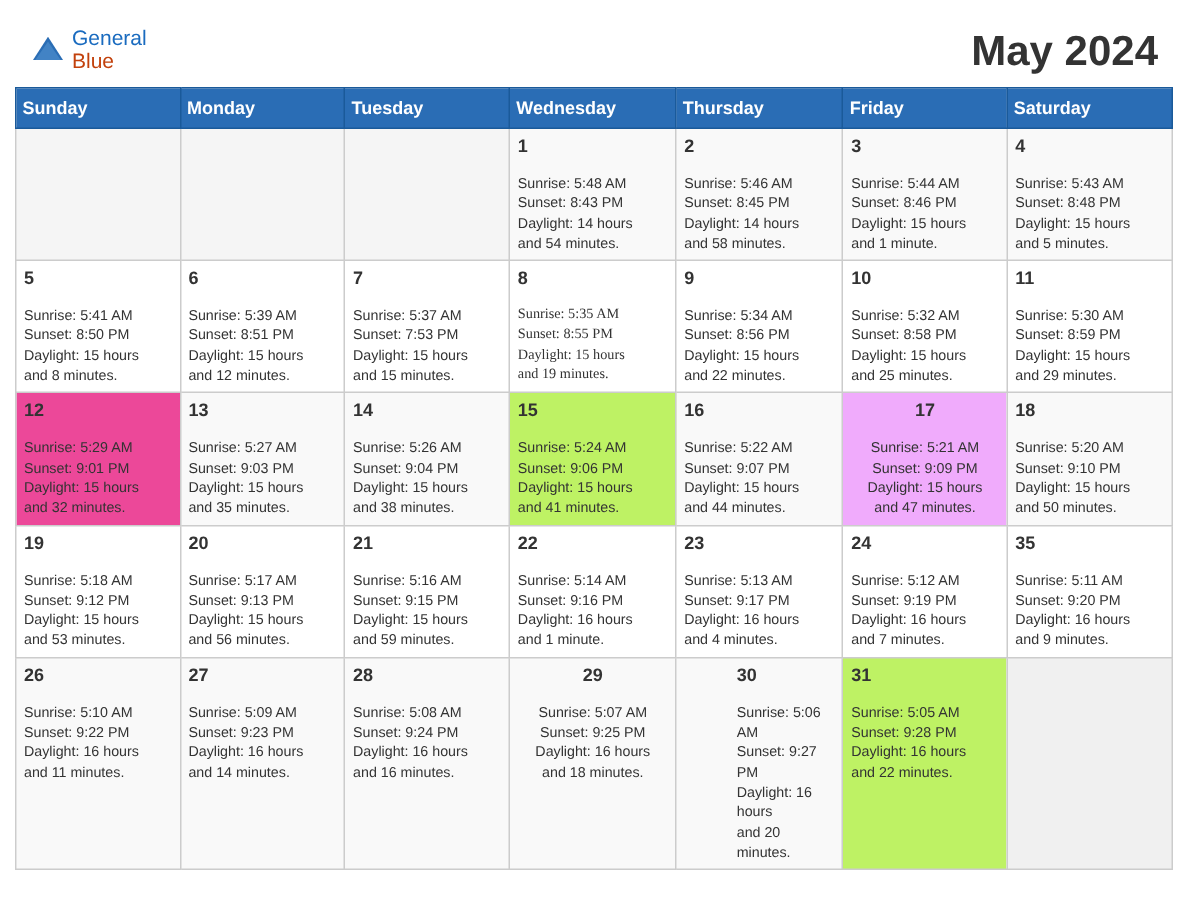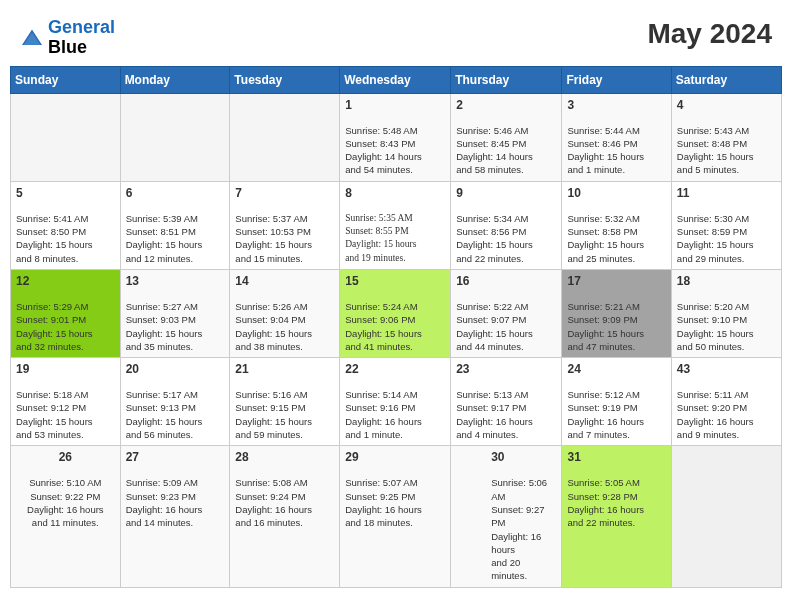--- a/index.html
+++ b/index.html
@@ -15,22 +15,22 @@
       justify-content: space-between;
       align-items: flex-start;
       padding: 8px 10px 4px 10px;
     }
     .logo {
       display: flex;
       align-items: center;
       gap: 4px;
     }
     .logo-text {
-      font-size: 18px;
-      font-weight: bold;
+      font-size: 14px;
+      font-weight: normal;
       color: #333;
       line-height: 1.1;
     }
     .logo-text span {
       color: #1a6bbf;
     }
     .logo-icon {
       width: 24px;
       height: 20px;
     }
@@ -97,21 +97,21 @@
 
 <div class="header">
   <div class="logo">
     <svg class="logo-icon" viewBox="0 0 30 26" xmlns="http://www.w3.org/2000/svg">
       <polygon points="15,2 28,22 2,22" fill="#2a6db5"></polygon>
       <polygon points="15,6 26,22 4,22" fill="#5a9ad5" opacity="0.5"></polygon>
     </svg>
     <div>
       <div class="logo-text">
         <span>General</span><br>
-        <span style="color:#000000;">Blue</span>
+        <span style="color:#c2410c;">Blue</span>
       </div>
     </div>
   </div>
   <div class="title-block">
     <div class="month-year">May 2024</div>
   </div>
 </div>
 
 <table class="calendar">
   <thead>
@@ -170,21 +170,21 @@
         <td>
           <span class="day-number">6</span>
           <div class="cell-text" style="white-space: pre-line;">Sunrise: 5:39 AM
 Sunset: 8:51 PM
 Daylight: 15 hours
 and 12 minutes.</div>
         </td>
         <td>
           <span class="day-number">7</span>
           <div class="cell-text" style="white-space: pre-line;">Sunrise: 5:37 AM
-Sunset: 10:53 PM
+Sunset: 7:53 PM
 Daylight: 15 hours
 and 15 minutes.</div>
         </td>
         <td>
           <span class="day-number">8</span>
           <div class="cell-text" style="white-space: pre-line; font-family: Liberation Serif, serif;">Sunrise: 5:35 AM
 Sunset: 8:55 PM
 Daylight: 15 hours
 and 19 minutes.</div>
         </td>
@@ -204,21 +204,21 @@
         </td>
         <td>
           <span class="day-number">11</span>
           <div class="cell-text" style="white-space: pre-line;">Sunrise: 5:30 AM
 Sunset: 8:59 PM
 Daylight: 15 hours
 and 29 minutes.</div>
         </td>
       </tr>
       <tr class="week-row">
-        <td style="background: #84cc16;">
+        <td style="background: #ec4899;">
           <span class="day-number">12</span>
           <div class="cell-text" style="white-space: pre-line;">Sunrise: 5:29 AM
 Sunset: 9:01 PM
 Daylight: 15 hours
 and 32 minutes.</div>
         </td>
         <td style="background: rgb(249, 249, 249);">
           <span class="day-number">13</span>
           <div class="cell-text" style="white-space: pre-line;">Sunrise: 5:27 AM
 Sunset: 9:03 PM
@@ -239,21 +239,21 @@
 Daylight: 15 hours
 and 41 minutes.</div>
         </td>
         <td style="background: rgb(249, 249, 249);">
           <span class="day-number">16</span>
           <div class="cell-text" style="white-space: pre-line;">Sunrise: 5:22 AM
 Sunset: 9:07 PM
 Daylight: 15 hours
 and 44 minutes.</div>
         </td>
-        <td style="background: #a3a3a3;">
+        <td style="background: #f0abfc; text-align: center;">
           <span class="day-number">17</span>
           <div class="cell-text" style="white-space: pre-line;">Sunrise: 5:21 AM
 Sunset: 9:09 PM
 Daylight: 15 hours
 and 47 minutes.</div>
         </td>
         <td style="background: rgb(249, 249, 249);">
           <span class="day-number">18</span>
           <div class="cell-text" style="white-space: pre-line;">Sunrise: 5:20 AM
 Sunset: 9:10 PM
@@ -298,50 +298,50 @@
 and 4 minutes.</div>
         </td>
         <td>
           <span class="day-number">24</span>
           <div class="cell-text" style="white-space: pre-line;">Sunrise: 5:12 AM
 Sunset: 9:19 PM
 Daylight: 16 hours
 and 7 minutes.</div>
         </td>
         <td>
-          <span class="day-number">43</span>
+          <span class="day-number">35</span>
           <div class="cell-text" style="white-space: pre-line;">Sunrise: 5:11 AM
 Sunset: 9:20 PM
 Daylight: 16 hours
 and 9 minutes.</div>
         </td>
       </tr>
       <tr class="week-row">
-        <td style="background: rgb(249, 249, 249); text-align: center;">
+        <td style="background: rgb(249, 249, 249);">
           <span class="day-number">26</span>
           <div class="cell-text" style="white-space: pre-line;">Sunrise: 5:10 AM
 Sunset: 9:22 PM
 Daylight: 16 hours
 and 11 minutes.</div>
         </td>
         <td style="background: rgb(249, 249, 249);">
           <span class="day-number">27</span>
           <div class="cell-text" style="white-space: pre-line;">Sunrise: 5:09 AM
 Sunset: 9:23 PM
 Daylight: 16 hours
 and 14 minutes.</div>
         </td>
         <td style="background: rgb(249, 249, 249);">
           <span class="day-number">28</span>
           <div class="cell-text" style="white-space: pre-line;">Sunrise: 5:08 AM
 Sunset: 9:24 PM
 Daylight: 16 hours
 and 16 minutes.</div>
         </td>
-        <td style="background: rgb(249, 249, 249);">
+        <td style="background: rgb(249, 249, 249); text-align: center;">
           <span class="day-number">29</span>
           <div class="cell-text" style="white-space: pre-line;">Sunrise: 5:07 AM
 Sunset: 9:25 PM
 Daylight: 16 hours
 and 18 minutes.</div>
         </td>
         <td style="background: rgb(249, 249, 249); padding-left: 40px;">
           <span class="day-number">30</span>
           <div class="cell-text" style="white-space: pre-line;">Sunrise: 5:06 AM
 Sunset: 9:27 PM

